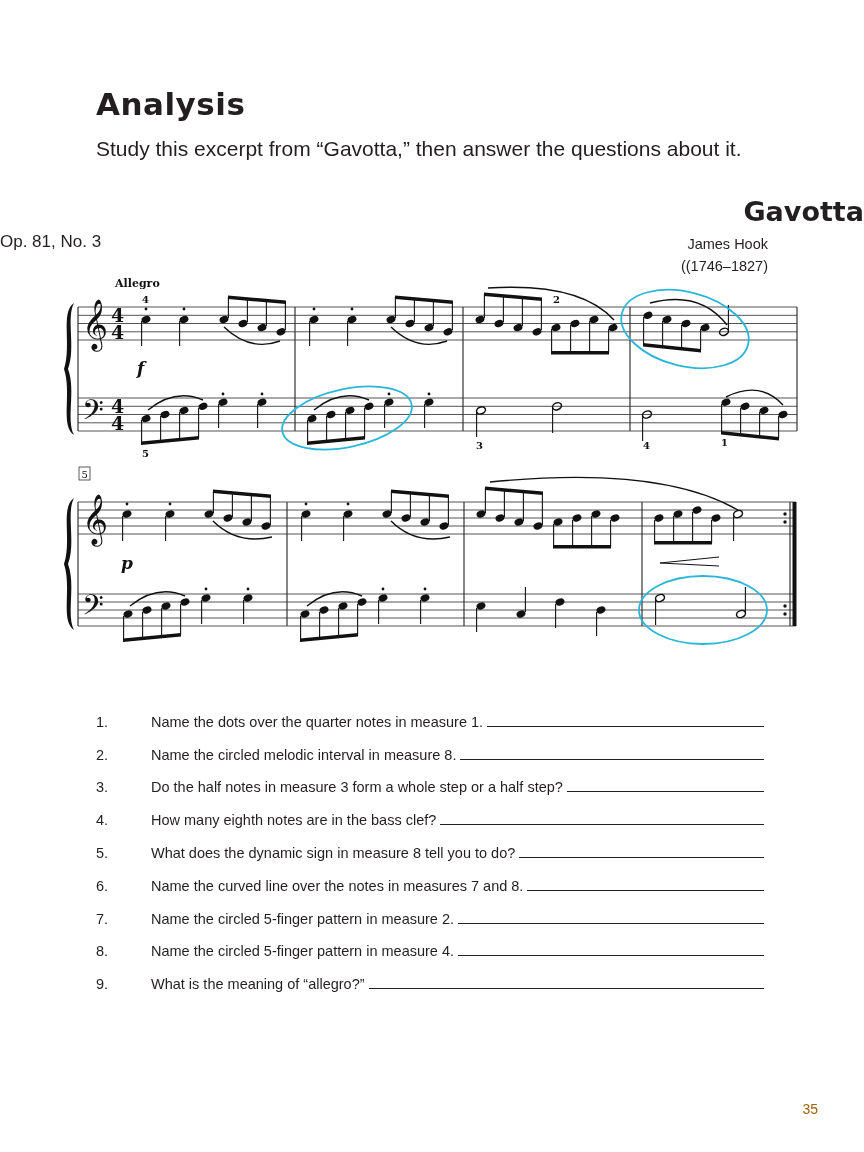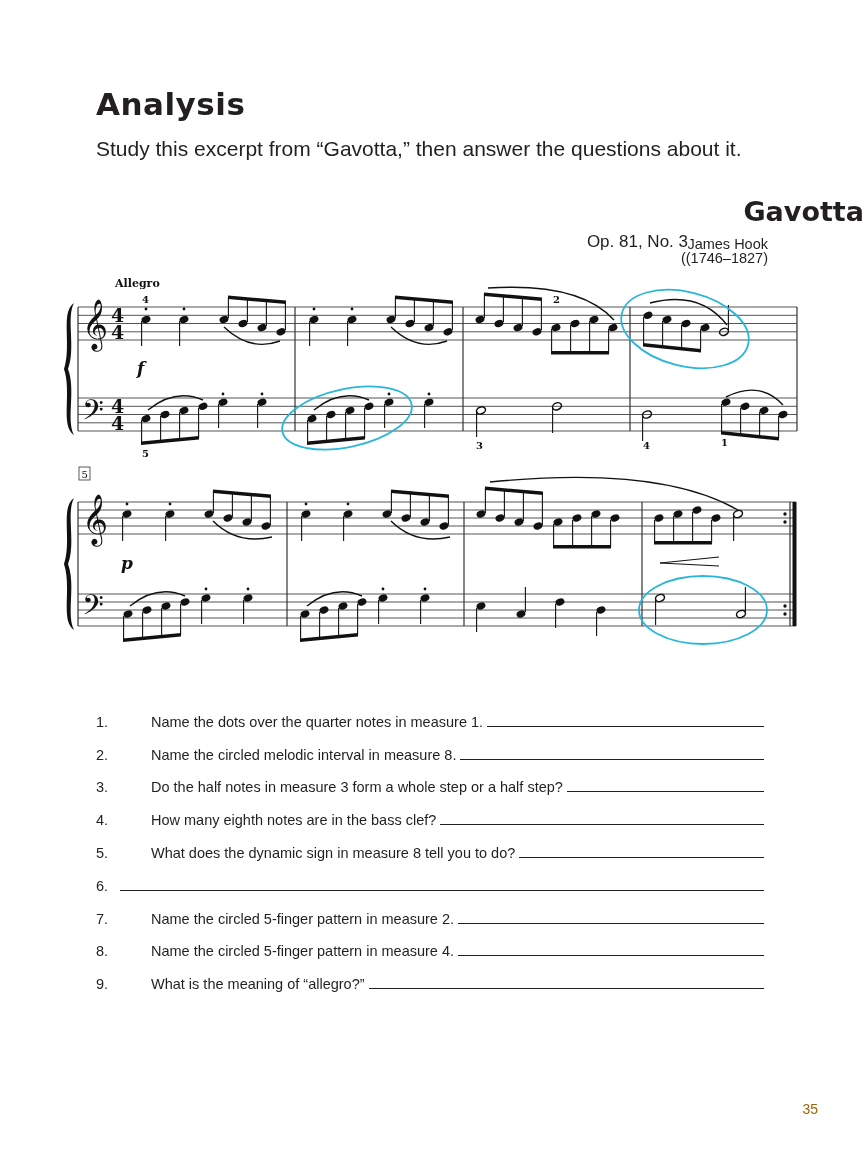--- a/index.html
+++ b/index.html
@@ -1,22 +1,22 @@
 <!DOCTYPE html>
 <html><head>
 <meta charset="utf-8">
 <style>
   html, body { margin:0; padding:0; background:#ffffff; }
   body { width:864px; height:1152px; position:relative; overflow:hidden; font-family:"Liberation Sans", sans-serif; color:#231f20; }
   .heading { position:absolute; left:96px; top:86px; font-family:"DejaVu Sans", sans-serif; font-weight:bold; font-size:31px; letter-spacing:0.5px; color:#231f20; margin:0;text-align:center; }
   .intro { position:absolute; left:96px; top:137px; font-size:21px; color:#231f20; margin:0; }
   .piece-title { position:absolute; left:0; width:864px; top:196px; text-align:right; font-family:"DejaVu Sans", sans-serif; font-weight:bold; font-size:27px; color:#231f20; margin:0; }
-  .piece-opus { position:absolute; left:0; width:688px; top:232px; text-align:right; font-size:17px; color:#231f20; }
+  .piece-opus { position:absolute; left:0; width:688px; top:232px; text-align:left; font-size:17px; color:#231f20; }
   .composer { position:absolute; right:96px; top:236px; font-size:14.5px; text-align:right; color:#231f20; }
-  .dates { position:absolute; right:96px; top:250px; font-size:14.5px; text-align:right; color:#231f20; }
+  .dates { position:absolute; right:96px; top:258px; font-size:14.5px; text-align:right; color:#231f20; }
   .score { position:absolute; left:0; top:0; }
   .questions { position:absolute; left:96px; top:697px; width:668px; margin:0; padding:0; list-style:none; }
   .q { position:relative; height:32.8px; display:flex; align-items:flex-end; font-size:14.5px; color:#231f20; white-space:nowrap; }
   .q .num { width:20px; flex:none; }
   .q .txt { flex:none;margin-left:35px; }
   .q .blank { flex:1; border-bottom:1.2px solid #231f20; margin-left:4px; margin-bottom:3px; height:1px; }
   .page-number { position:absolute; right:46px; top:1101px; font-size:14px; color:#a16207; }
 </style>
 </head>
 <body>
@@ -434,20 +434,21 @@
       <span class="txt">How many eighth notes are in the bass clef?</span>
       <span class="blank"></span>
     </li>
   <li class="q">
       <span class="num">5.</span>
       <span class="txt">What does the dynamic sign in measure 8 tell you to do?</span>
       <span class="blank"></span>
     </li>
   <li class="q">
       <span class="num">6.</span>
+      <span class="txt">Name the curved line over the notes in measures 7 and 8.</span>
       <span class="blank"></span>
     </li>
   <li class="q">
       <span class="num">7.</span>
       <span class="txt">Name the circled 5-finger pattern in measure 2.</span>
       <span class="blank"></span>
     </li>
   <li class="q">
       <span class="num">8.</span>
       <span class="txt">Name the circled 5-finger pattern in measure 4.</span>

